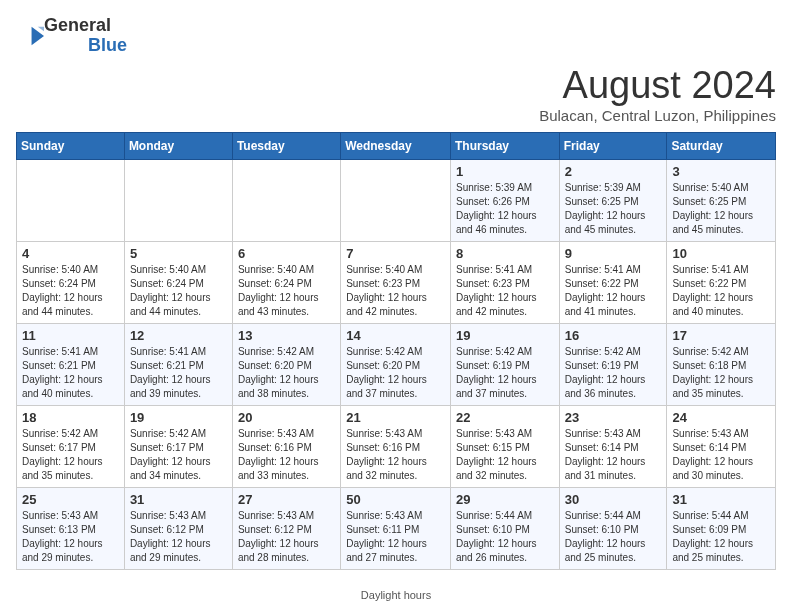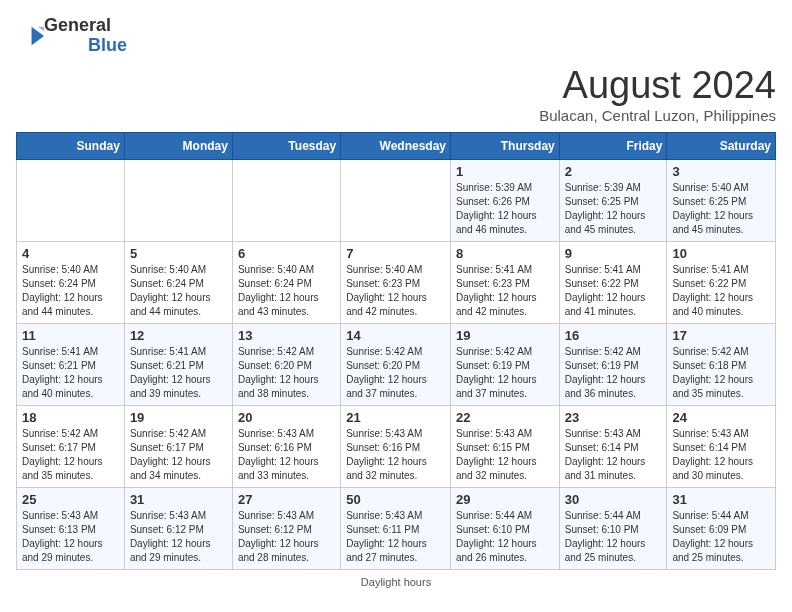--- a/index.html
+++ b/index.html
@@ -48,21 +48,21 @@
     }
     table {
       width: 100%;
       border-collapse: collapse;
       font-size: 10.5px;
     }
     thead th {
       background-color: #2a6db5;
       color: #fff;
       padding: 6px 4px;
-      text-align: right;
+      text-align: left;
       font-size: 12px;
       border: 1px solid #1a5090;
     }
     tbody td {
       border: 1px solid #ccc;
       vertical-align: top;
       padding: 4px 5px;
       height: 80px;
       width: 113px;
       background: #fff;
@@ -79,21 +79,21 @@
     }
     .day-info {
       color: #333;
       line-height: 1.4;
       font-size: 10px;
     }
     td.empty {
       background: #fff !important;
     }
     .footer {
-      margin-top: 6px;
+      margin-top: 19px;
       font-size: 11px;
       color: #555;
       text-align: center;
     }
   </style>
 </head>
 <body>
 
 <div class="header">
   <div class="logo">

